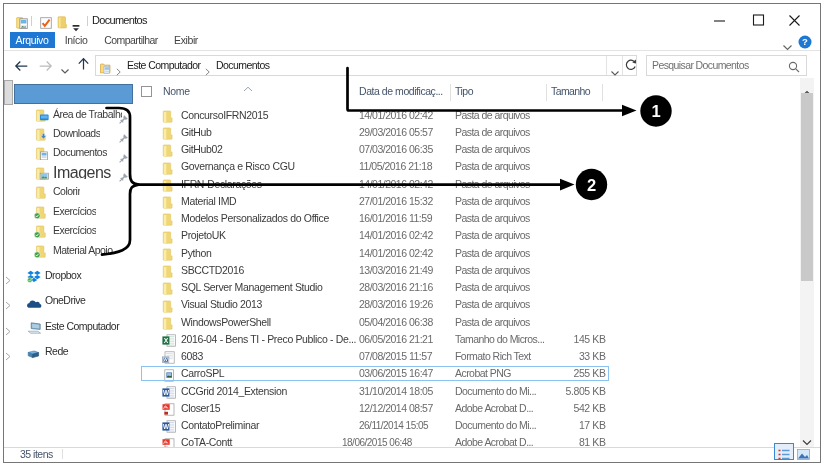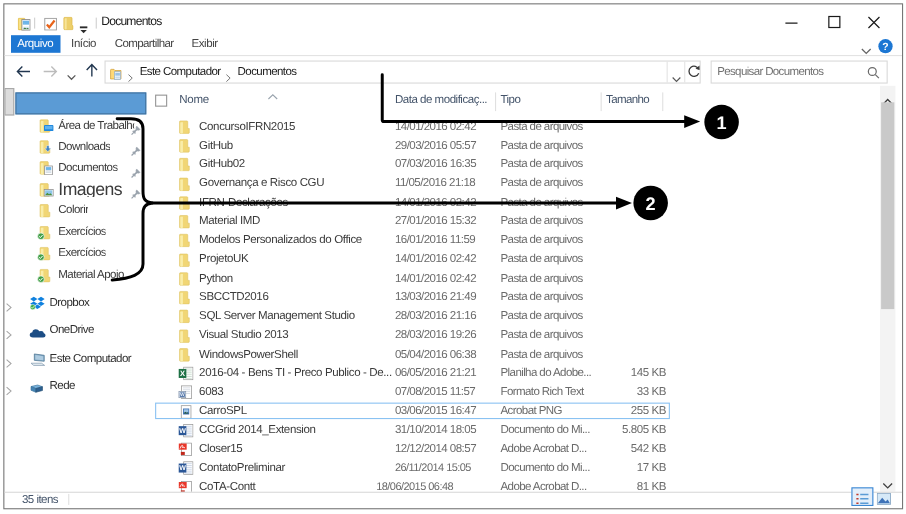--- a/index.html
+++ b/index.html
@@ -245,21 +245,21 @@
 <path d="M1.9 2.8 Q1.9 2.1 2.6 2.1 L4.3 2.1 L4.3 11.9 Q3.1 13 1.9 11.9 Z" fill="#f9eda9"></path>
         </svg></div>
 <div class="txt" style="left:45px;top:21.9px;font-size:10.5px;letter-spacing:-0.35px;color:#3b3b3b">GitHub</div>
 <div class="txt" style="left:223px;top:21.9px;font-size:10.5px;letter-spacing:-0.5px;color:#6a6a6a">29/03/2016 05:57</div>
 <div class="txt" style="left:319px;top:21.9px;font-size:10.5px;letter-spacing:-0.55px;color:#6a6a6a">Pasta de arquivos</div>
 <div class="abs" style="left:26px;top:39.4px"><svg width="11" height="13" viewBox="0 0 11 13">
           <path d="M1.2 1.7 Q1.2 0.9 2 0.9 L7.9 0.9 Q8.7 0.9 8.7 1.7 L8.7 7.9 L10.1 7.9 L10.1 11.6 Q10.1 12.3 9.3 12.3 L2 12.3 Q1.2 12.3 1.2 11.6 Z" fill="#f1d675" stroke="#dcc05e" stroke-width="0.5"></path>
 <path d="M1.9 2.8 Q1.9 2.1 2.6 2.1 L4.3 2.1 L4.3 11.9 Q3.1 13 1.9 11.9 Z" fill="#f9eda9"></path>
         </svg></div>
 <div class="txt" style="left:45px;top:39.2px;font-size:10.5px;letter-spacing:-0.35px;color:#3b3b3b">GitHub02</div>
-<div class="txt" style="left:223px;top:39.2px;font-size:10.5px;letter-spacing:-0.5px;color:#6a6a6a">07/03/2016 16:35</div>
+<div class="txt" style="left:223px;top:39.2px;font-size:10.5px;letter-spacing:-0.5px;color:#6a6a6a">07/03/2016 06:35</div>
 <div class="txt" style="left:319px;top:39.2px;font-size:10.5px;letter-spacing:-0.55px;color:#6a6a6a">Pasta de arquivos</div>
 <div class="abs" style="left:26px;top:56.6px"><svg width="11" height="13" viewBox="0 0 11 13">
           <path d="M1.2 1.7 Q1.2 0.9 2 0.9 L7.9 0.9 Q8.7 0.9 8.7 1.7 L8.7 7.9 L10.1 7.9 L10.1 11.6 Q10.1 12.3 9.3 12.3 L2 12.3 Q1.2 12.3 1.2 11.6 Z" fill="#f1d675" stroke="#dcc05e" stroke-width="0.5"></path>
 <path d="M1.9 2.8 Q1.9 2.1 2.6 2.1 L4.3 2.1 L4.3 11.9 Q3.1 13 1.9 11.9 Z" fill="#f9eda9"></path>
         </svg></div>
 <div class="txt" style="left:45px;top:56.4px;font-size:10.5px;letter-spacing:-0.35px;color:#3b3b3b">Governança e Risco CGU</div>
 <div class="txt" style="left:223px;top:56.4px;font-size:10.5px;letter-spacing:-0.5px;color:#6a6a6a">11/05/2016 21:18</div>
 <div class="txt" style="left:319px;top:56.4px;font-size:10.5px;letter-spacing:-0.55px;color:#6a6a6a">Pasta de arquivos</div>
 <div class="abs" style="left:26px;top:73.9px"><svg width="11" height="13" viewBox="0 0 11 13">
           <path d="M1.2 1.7 Q1.2 0.9 2 0.9 L7.9 0.9 Q8.7 0.9 8.7 1.7 L8.7 7.9 L10.1 7.9 L10.1 11.6 Q10.1 12.3 9.3 12.3 L2 12.3 Q1.2 12.3 1.2 11.6 Z" fill="#f1d675" stroke="#dcc05e" stroke-width="0.5"></path>
@@ -325,21 +325,21 @@
 <div class="txt" style="left:223px;top:211.7px;font-size:10.5px;letter-spacing:-0.5px;color:#6a6a6a">05/04/2016 06:38</div>
 <div class="txt" style="left:319px;top:211.7px;font-size:10.5px;letter-spacing:-0.55px;color:#6a6a6a">Pasta de arquivos</div>
 <div class="abs" style="left:26px;top:229.1px"><svg width="14" height="13" viewBox="0 0 14 13">
 <rect x="5" y="0.8" width="8.4" height="11.4" fill="#fff" stroke="#999" stroke-width="0.7"></rect>
 <path d="M6.3 2.5 h6 M6.3 4.2 h6 M6.3 5.9 h6 M6.3 7.6 h6 M6.3 9.3 h6 M6.3 11 h6" stroke="#b9d2c1" stroke-width="0.6"></path>
 <rect x="0.4" y="2.4" width="7" height="8.2" fill="#1e7145"></rect>
 <text x="3.9" y="8.7" font-family="Liberation Sans" font-size="6.8" font-weight="bold" fill="#fff" text-anchor="middle">X</text>
 </svg></div>
 <div class="txt" style="left:45px;top:228.9px;font-size:10.5px;letter-spacing:-0.35px;color:#3b3b3b">2016-04 - Bens TI - Preco Publico - De...</div>
 <div class="txt" style="left:223px;top:228.9px;font-size:10.5px;letter-spacing:-0.5px;color:#6a6a6a">06/05/2016 21:21</div>
-<div class="txt" style="left:319px;top:228.9px;font-size:10.5px;letter-spacing:-0.55px;color:#6a6a6a">Planilha do Adobe...</div>
+<div class="txt" style="left:319px;top:228.9px;font-size:10.5px;letter-spacing:-0.55px;color:#6a6a6a">Tamanho do Micros...</div>
 <div class="txt" style="left:389.5px;top:228.9px;width:80px;text-align:right;font-size:10.5px;letter-spacing:-0.4px;color:#6a6a6a">145 KB</div>
 <div class="abs" style="left:26px;top:246.4px"><svg width="14" height="13" viewBox="0 0 14 13">
 <rect x="3" y="0.8" width="9.2" height="11.4" fill="#fff" stroke="#999" stroke-width="0.7"></rect>
 <path d="M4.3 2.6 h6.6 M4.3 4.3 h6.6 M4.3 6 h6.6 M4.3 7.7 h6.6" stroke="#c3cdd9" stroke-width="0.6"></path>
 <rect x="0.6" y="5.9" width="6.2" height="5.6" fill="#fff" stroke="#8496ad" stroke-width="0.7"></rect>
 <rect x="1.4" y="6.7" width="4.6" height="4" fill="#2b5797"></rect>
 <text x="3.7" y="10" font-family="Liberation Sans" font-size="4.4" font-weight="bold" fill="#fff" text-anchor="middle">W</text>
 </svg></div>
 <div class="txt" style="left:45px;top:246.2px;font-size:10.5px;letter-spacing:-0.35px;color:#3b3b3b">6083</div>
 <div class="txt" style="left:223px;top:246.2px;font-size:10.5px;letter-spacing:-0.5px;color:#6a6a6a">07/08/2015 11:57</div>

